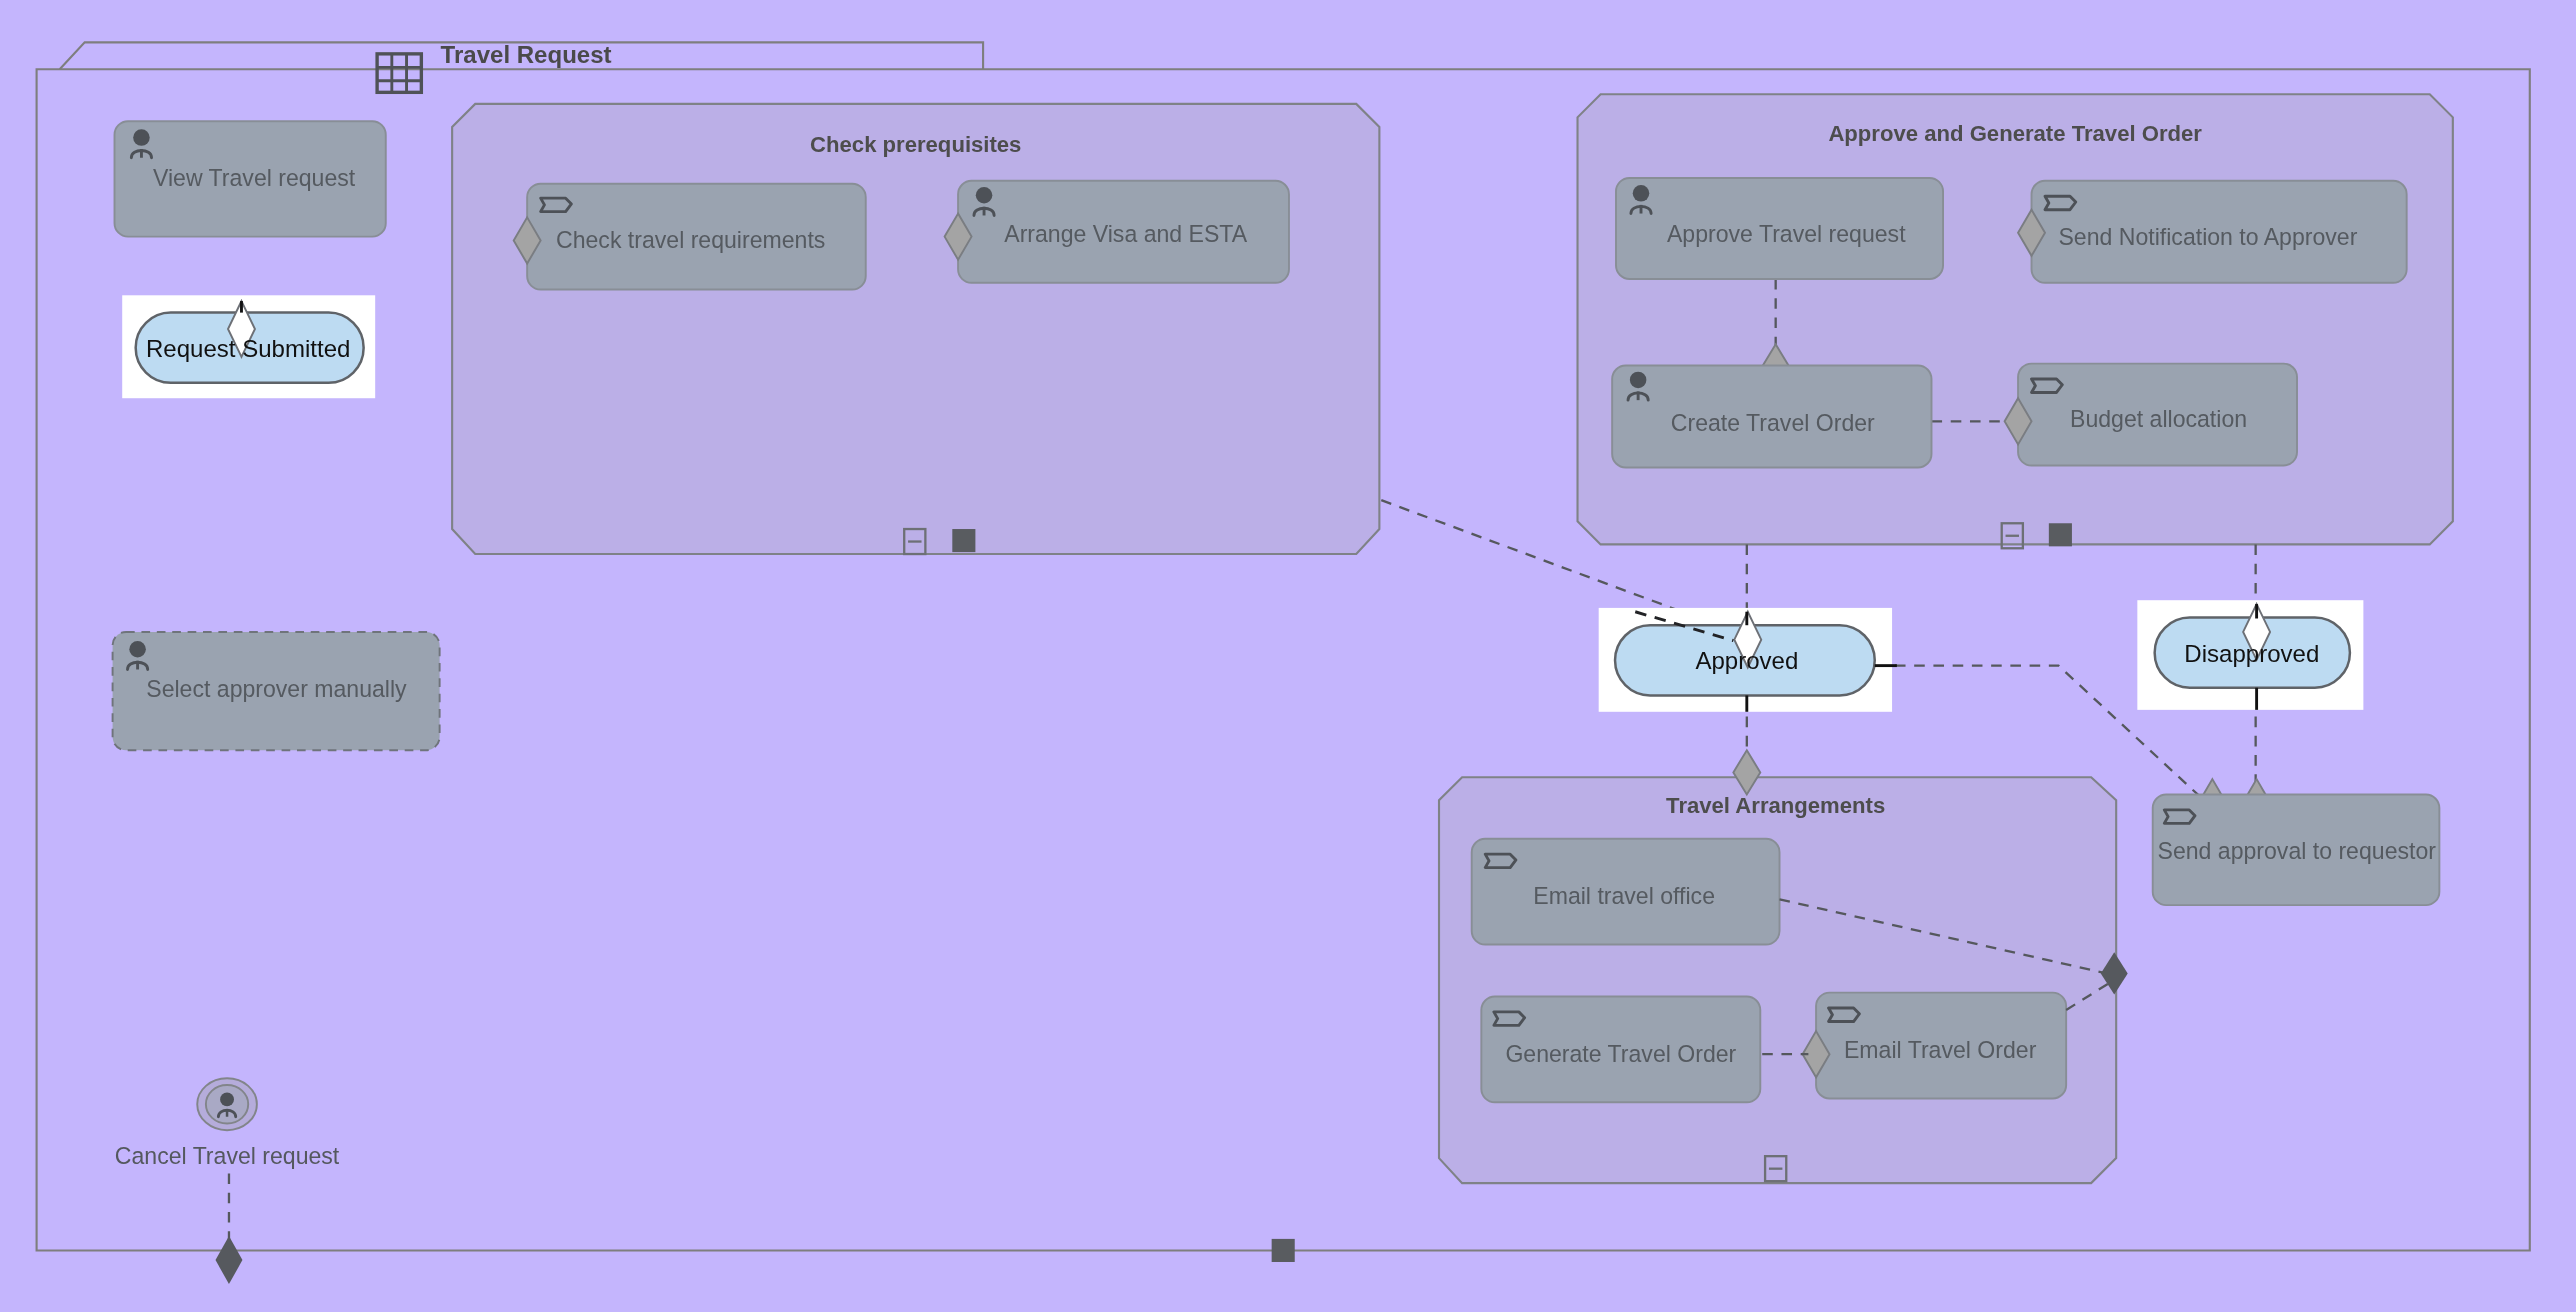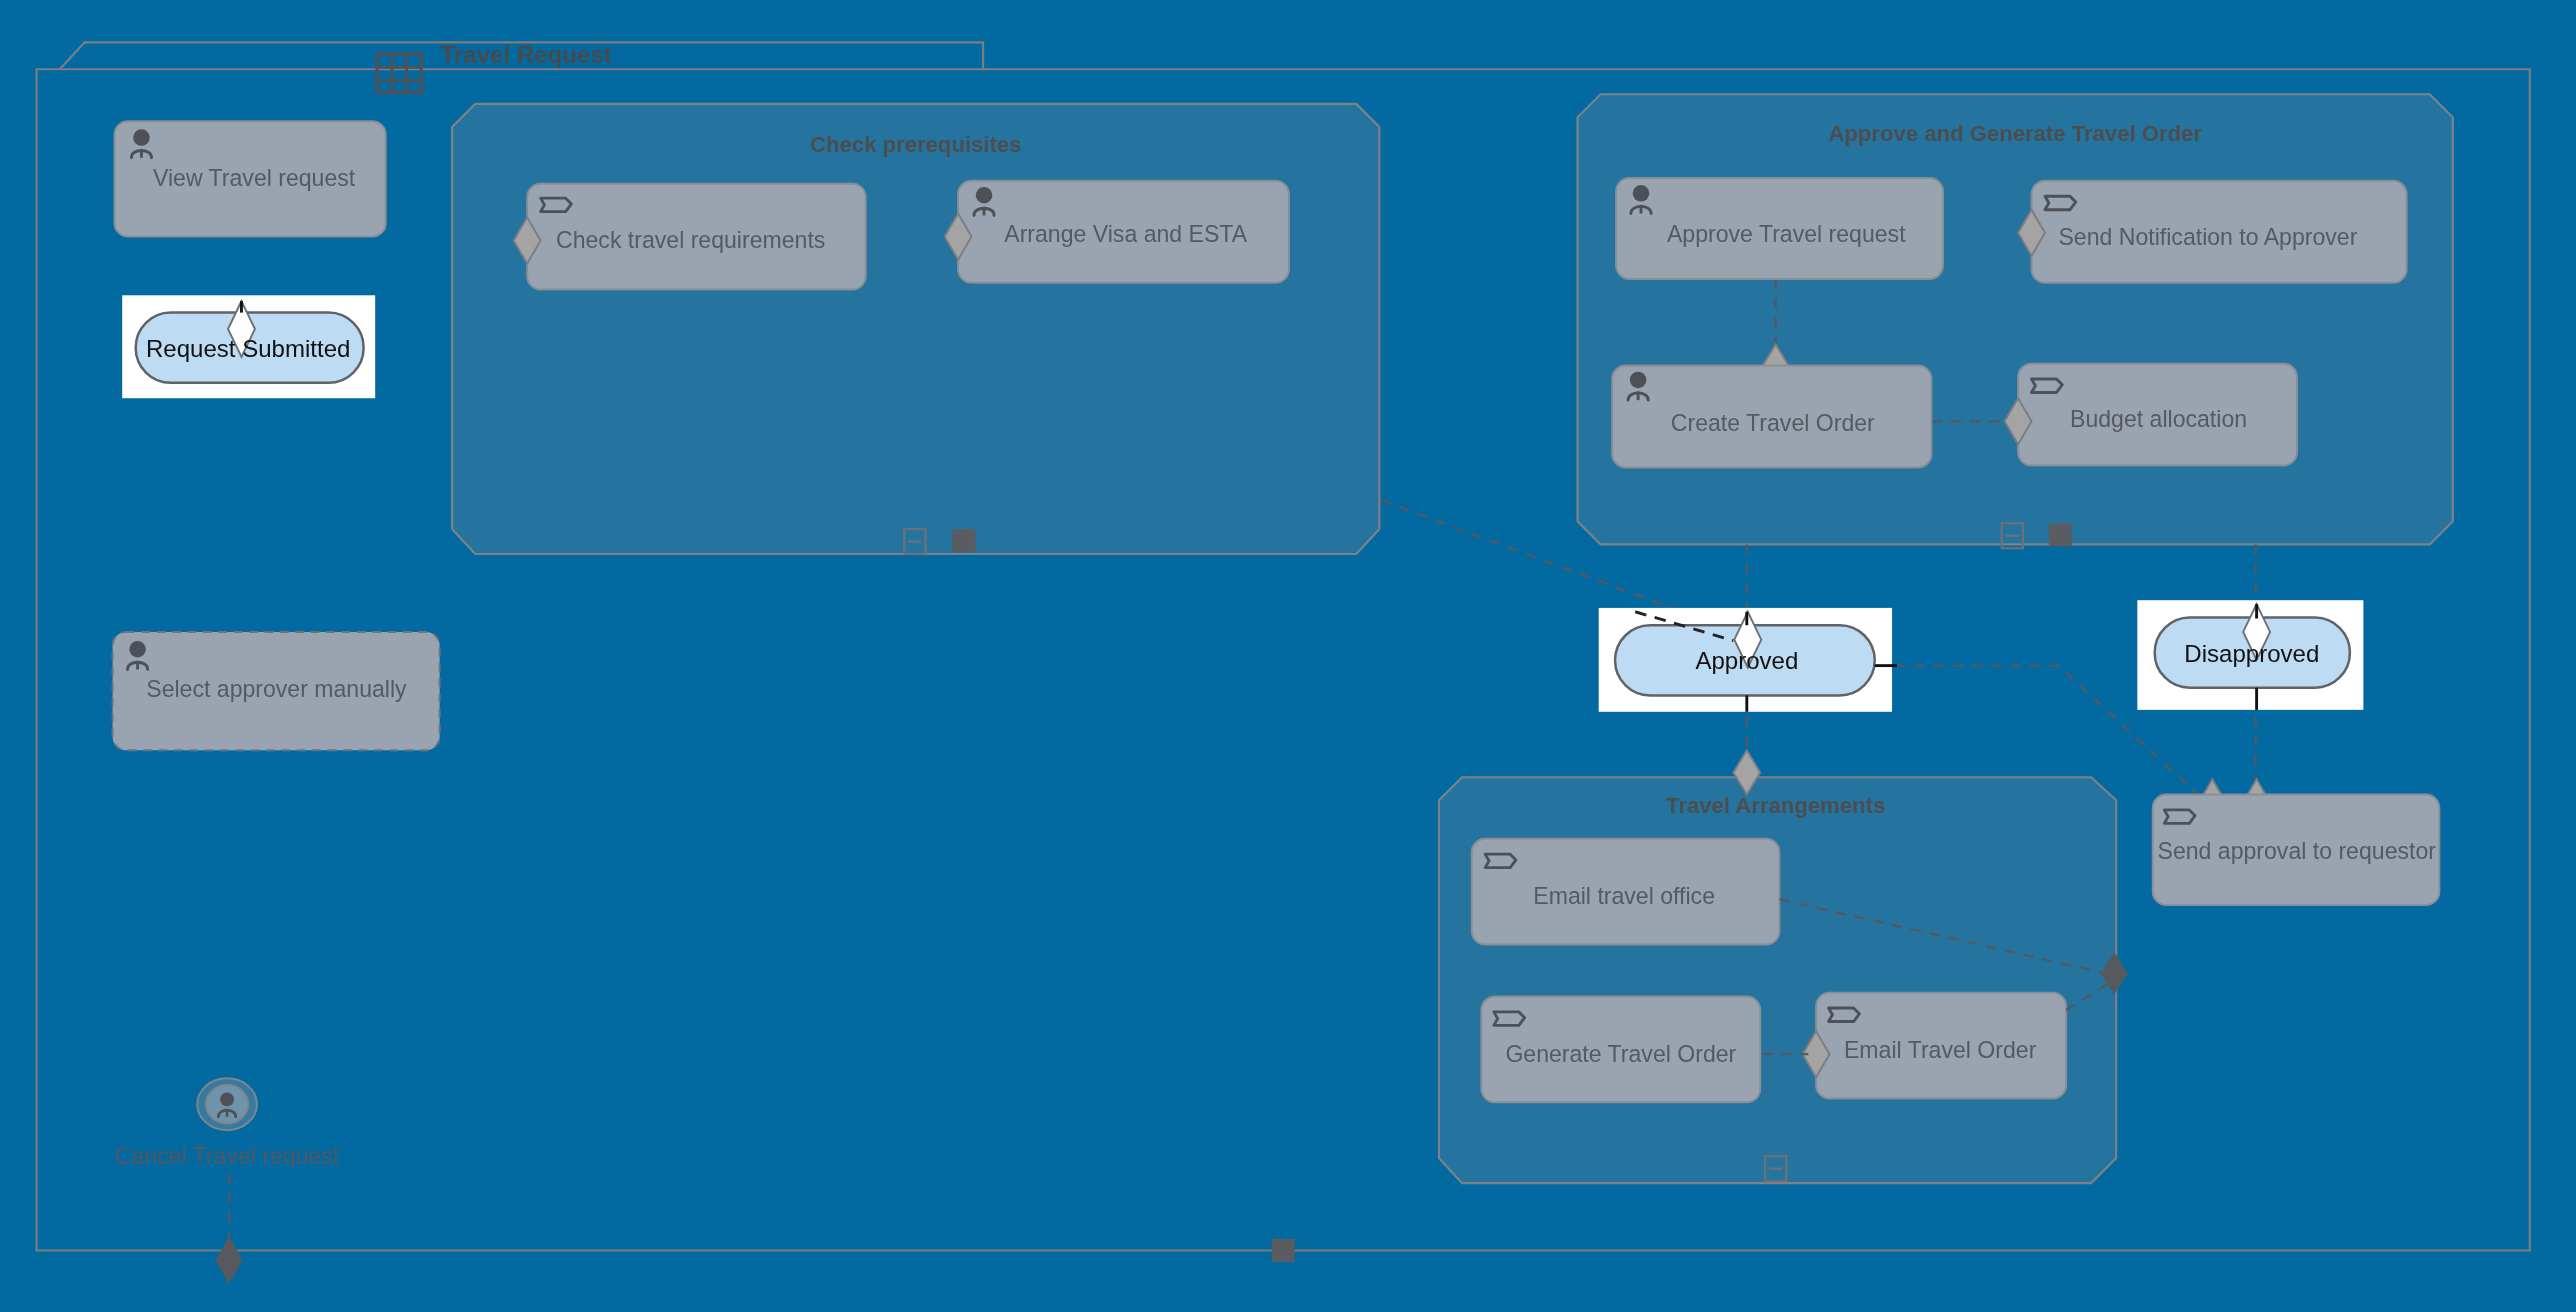--- a/index.html
+++ b/index.html
@@ -134,21 +134,21 @@
   .circ-inner {
     fill: #9fa7b3;
     fill-opacity: 0.55;
     stroke: #82858a;
     stroke-width: 2;
   }
 </style>
 </head>
 <body style="background: rgb(158, 158, 158);">
 
-<div id="stage" style="background: #0369a1;">
+<div id="stage" style="background: #c4b5fd;">
 
 <svg class="layer" viewBox="0 0 2678 1364" xmlns="http://www.w3.org/2000/svg">
 
   <g>
 
     <path class="outer-frame" d="M 62 72 L 88 44 L 1022 44 L 1022 72"></path>
 
     <path class="outer-frame" d="M 38 72 L 2630 72 L 2630 1300 L 38 1300 Z"></path>
   </g>
 

